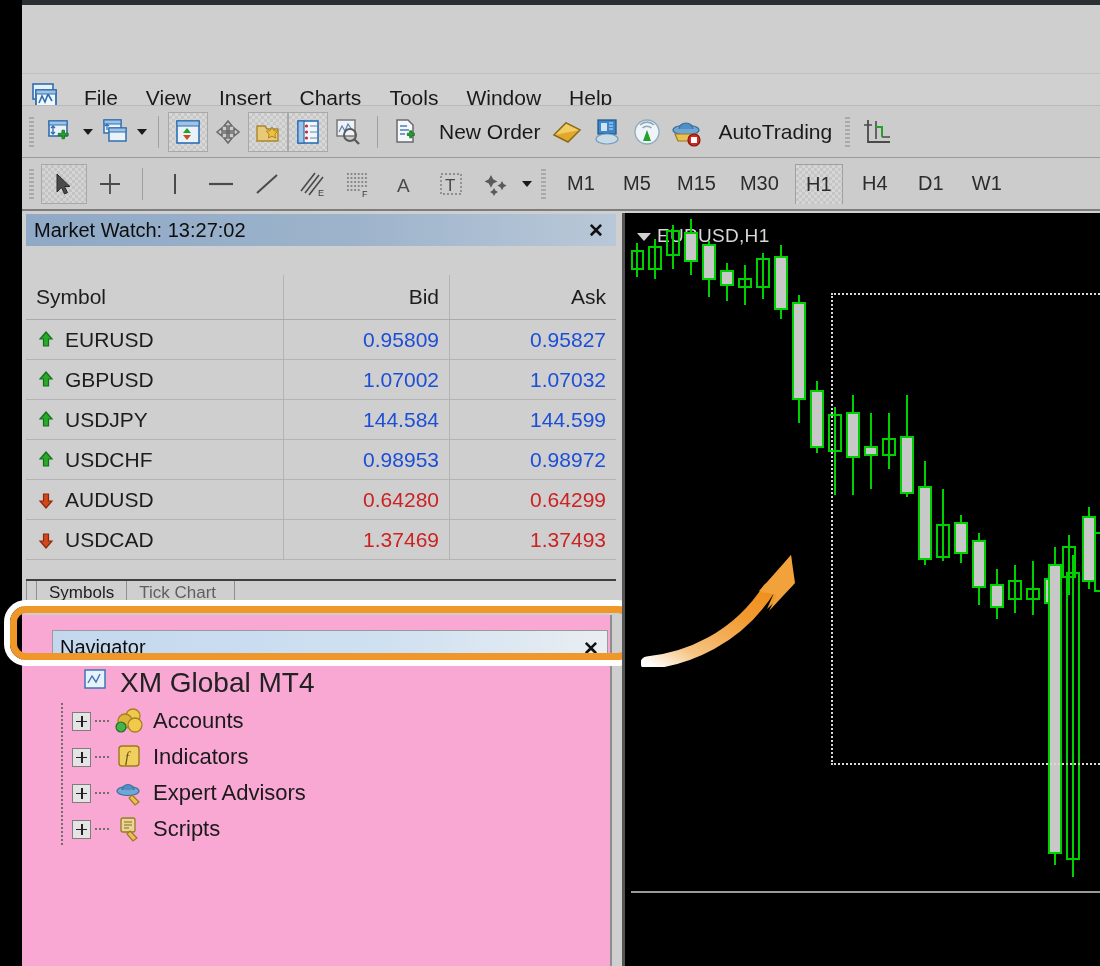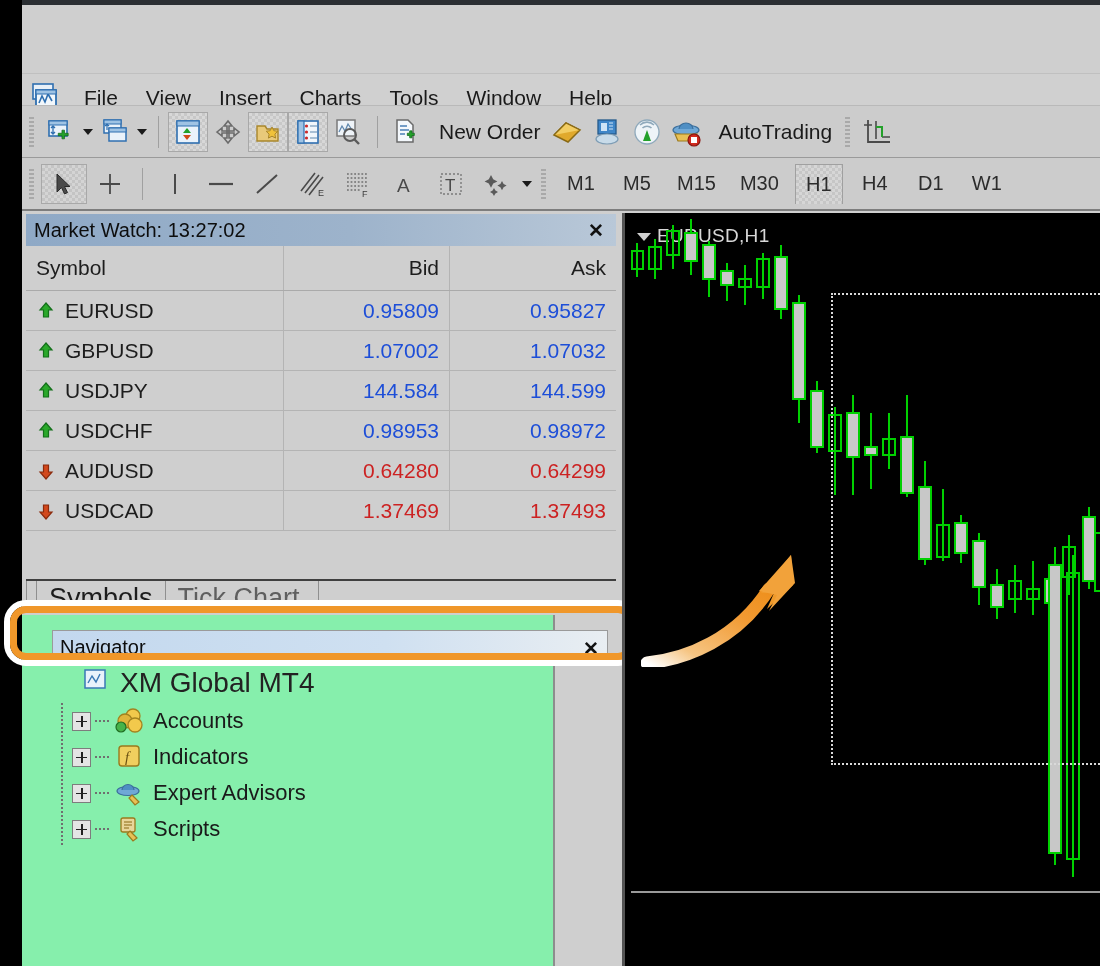--- a/index.html
+++ b/index.html
@@ -67,43 +67,43 @@
     background: #cfcfcf; border-right: 2px solid #8d8d8d; }
   .mw-title { position: absolute; left: 4px; top: 1px; width: 590px; height: 32px;
     background: linear-gradient(to right, #8fa9c6 0%, #9db3cb 55%, #b9c8d8 100%);
     display: flex; align-items: center; }
   .mw-title-text { font-size: 20px; color: #0d0d0d; padding-left: 8px; white-space: nowrap; }
   .mw-close { position: absolute; right: 6px; top: 50%; transform: translateY(-50%);
     font-size: 19px; font-weight: bold; color: #111; line-height: 1; padding: 2px 6px; }
 
   .mw-table { position: absolute; left: 4px; top: 33px; width: 590px; }
   .mw-row { display: flex; height: 40px; border-bottom: 1px solid #b4b4b4; }
-  .mw-row.head { height: 45px; border-bottom: 1px solid #aaa; }
+  .mw-row.head { height: 45px; border-bottom: 1px solid #aaa; margin-top: 29px; }
   .mw-c1 { width: 258px; display: flex; align-items: center; padding-left: 10px;
     border-right: 1px solid #b4b4b4; font-size: 21px; color: #1d1d1d; }
   .mw-c2, .mw-c3 { width: 166px; display: flex; align-items: center; justify-content: flex-end;
     padding-right: 10px; font-size: 21px; border-right: 1px solid #b4b4b4; }
   .mw-c3 { border-right: none; }
   .mw-row.head .mw-c1, .mw-row.head .mw-c2, .mw-row.head .mw-c3 { color: #1d1d1d; }
   .px-up { color: #1d4ed8; }
   .px-down { color: #cc2222; }
   .arrow-ico { width: 20px; height: 20px; margin-right: 9px; flex: 0 0 auto; }
 
   
   .mw-tabs { position: absolute; left: 4px; top: 366px; width: 590px; height: 36px;
     border-top: 2px solid #3f3f3f; display: flex; align-items: flex-start; }
   .mw-tabspacer { width: 10px; height: 30px; border-left: 1px solid #8f8f8f; }
-  .mw-tab { font-size: 27px; padding: 2px 12px 0 12px; color: #1d1d1d; white-space: nowrap;
+  .mw-tab { font-size: 17px; padding: 2px 12px 0 12px; color: #1d1d1d; white-space: nowrap;
     border-left: 1px solid #8f8f8f; height: 30px; }
   .mw-tab.inactive { color: #5f5f5f; }
   .mw-tab-end { width: 2px; height: 26px; border-left: 1px solid #8f8f8f; margin-left: 6px; }
 
   
-  .nav-panel { position: absolute; left: 22px; top: 615px; width: 533px; height: 351px;
-    background: #86efac; border-right: 2px solid #8d8d8d; }
+  .nav-panel { position: absolute; left: 22px; top: 615px; width: 590px; height: 351px;
+    background: #f9a8d4; border-right: 2px solid #8d8d8d; }
   .nav-title { position: absolute; left: 30px; top: 15px; width: 556px; height: 35px;
     background: linear-gradient(to right, #c3d8ee 0%, #cfe0f1 60%, #e9eef2 100%);
     border: 1px solid #9a9a9a; display: flex; align-items: center; }
   .nav-title-text { font-size: 20px; color: #0d0d0d; padding-left: 7px; white-space: nowrap; }
   .nav-close { position: absolute; right: 8px; top: 50%; transform: translateY(-50%);
     font-size: 19px; font-weight: bold; color: #111; line-height: 1; }
 
   
   .hl-outer { position: absolute; left: 4px; top: 600px; width: 636px; height: 66px;
     border: 6px solid #ffffff; border-radius: 22px; pointer-events: none; }

